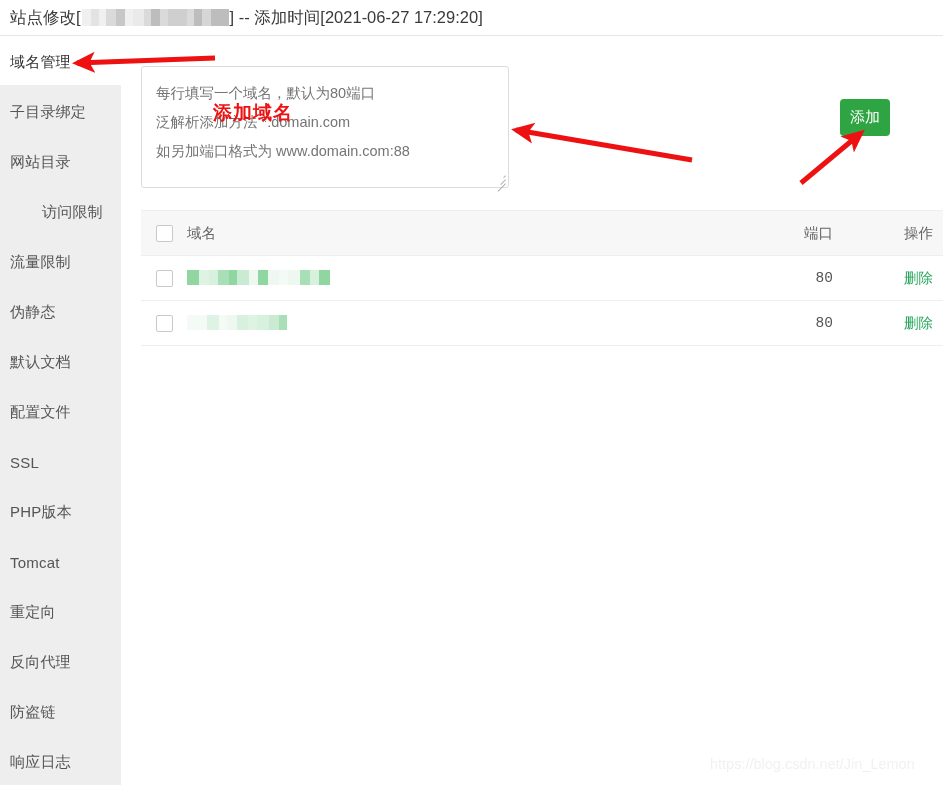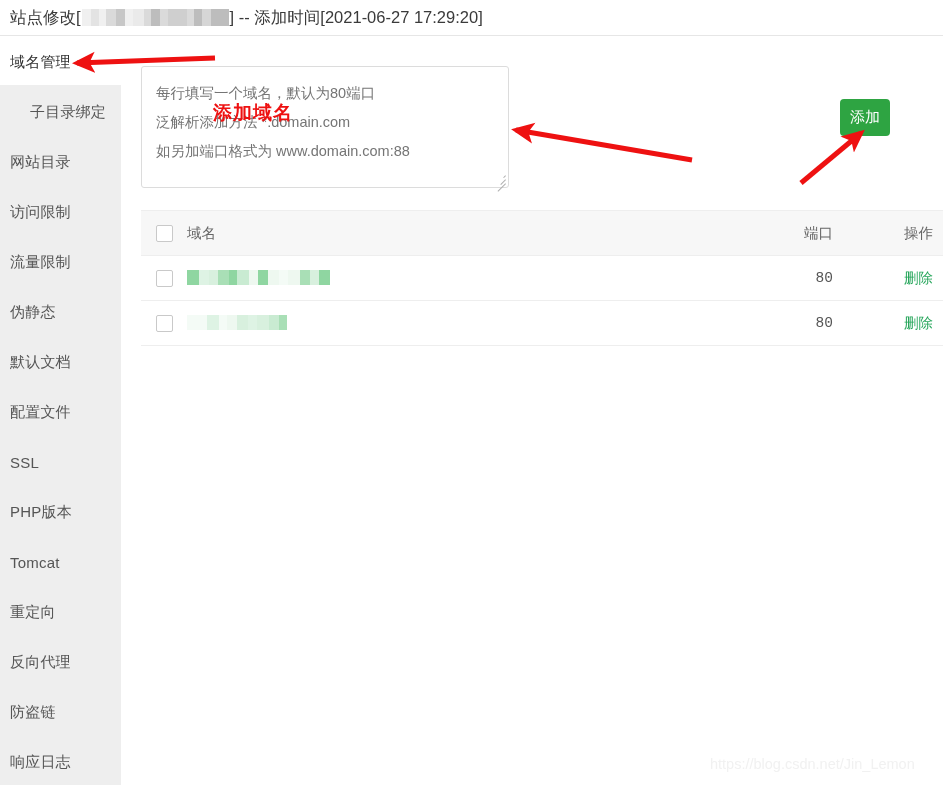--- a/index.html
+++ b/index.html
@@ -290,27 +290,27 @@
   <span class="mosaic" id="title-mosaic"><span style="width: 9px; background: rgb(240, 240, 240);"></span><span style="width: 8px; background: rgb(227, 227, 227);"></span><span style="width: 7px; background: rgb(240, 240, 240);"></span><span style="width: 10px; background: rgb(218, 218, 218);"></span><span style="width: 9px; background: rgb(199, 199, 199);"></span><span style="width: 8px; background: rgb(240, 240, 240);"></span><span style="width: 11px; background: rgb(234, 234, 234);"></span><span style="width: 7px; background: rgb(218, 218, 218);"></span><span style="width: 9px; background: rgb(189, 189, 189);"></span><span style="width: 8px; background: rgb(218, 218, 218);"></span><span style="width: 10px; background: rgb(207, 207, 207);"></span><span style="width: 9px; background: rgb(207, 207, 207);"></span><span style="width: 7px; background: rgb(218, 218, 218);"></span><span style="width: 8px; background: rgb(189, 189, 189);"></span><span style="width: 9px; background: rgb(214, 214, 214);"></span><span style="width: 8px; background: rgb(189, 189, 189);"></span><span style="width: 10px; background: rgb(189, 189, 189);"></span></span>
   <span class="title-seg">] -- 添加时间[2021-06-27 17:29:20]</span>
 </div>
 
 <div class="sidebar">
   <div class="side-active-bg"></div>
   <div id="sidebar-items">
       <div class="side-item active" style="top: 0px;">
         <span>域名管理</span>
       </div>
-      <div class="side-item" style="top: 50px; margin-left: 20px;">
+      <div class="side-item" style="top: 50px;">
         <span>子目录绑定</span>
       </div>
       <div class="side-item" style="top: 100px;">
         <span>网站目录</span>
       </div>
-      <div class="side-item" style="top: 150px;">
+      <div class="side-item" style="top: 150px; margin-left: 32px;">
         <span>访问限制</span>
       </div>
       <div class="side-item" style="top: 200px;">
         <span>流量限制</span>
       </div>
       <div class="side-item" style="top: 250px;">
         <span>伪静态</span>
       </div>
       <div class="side-item" style="top: 300px;">
         <span>默认文档</span>

